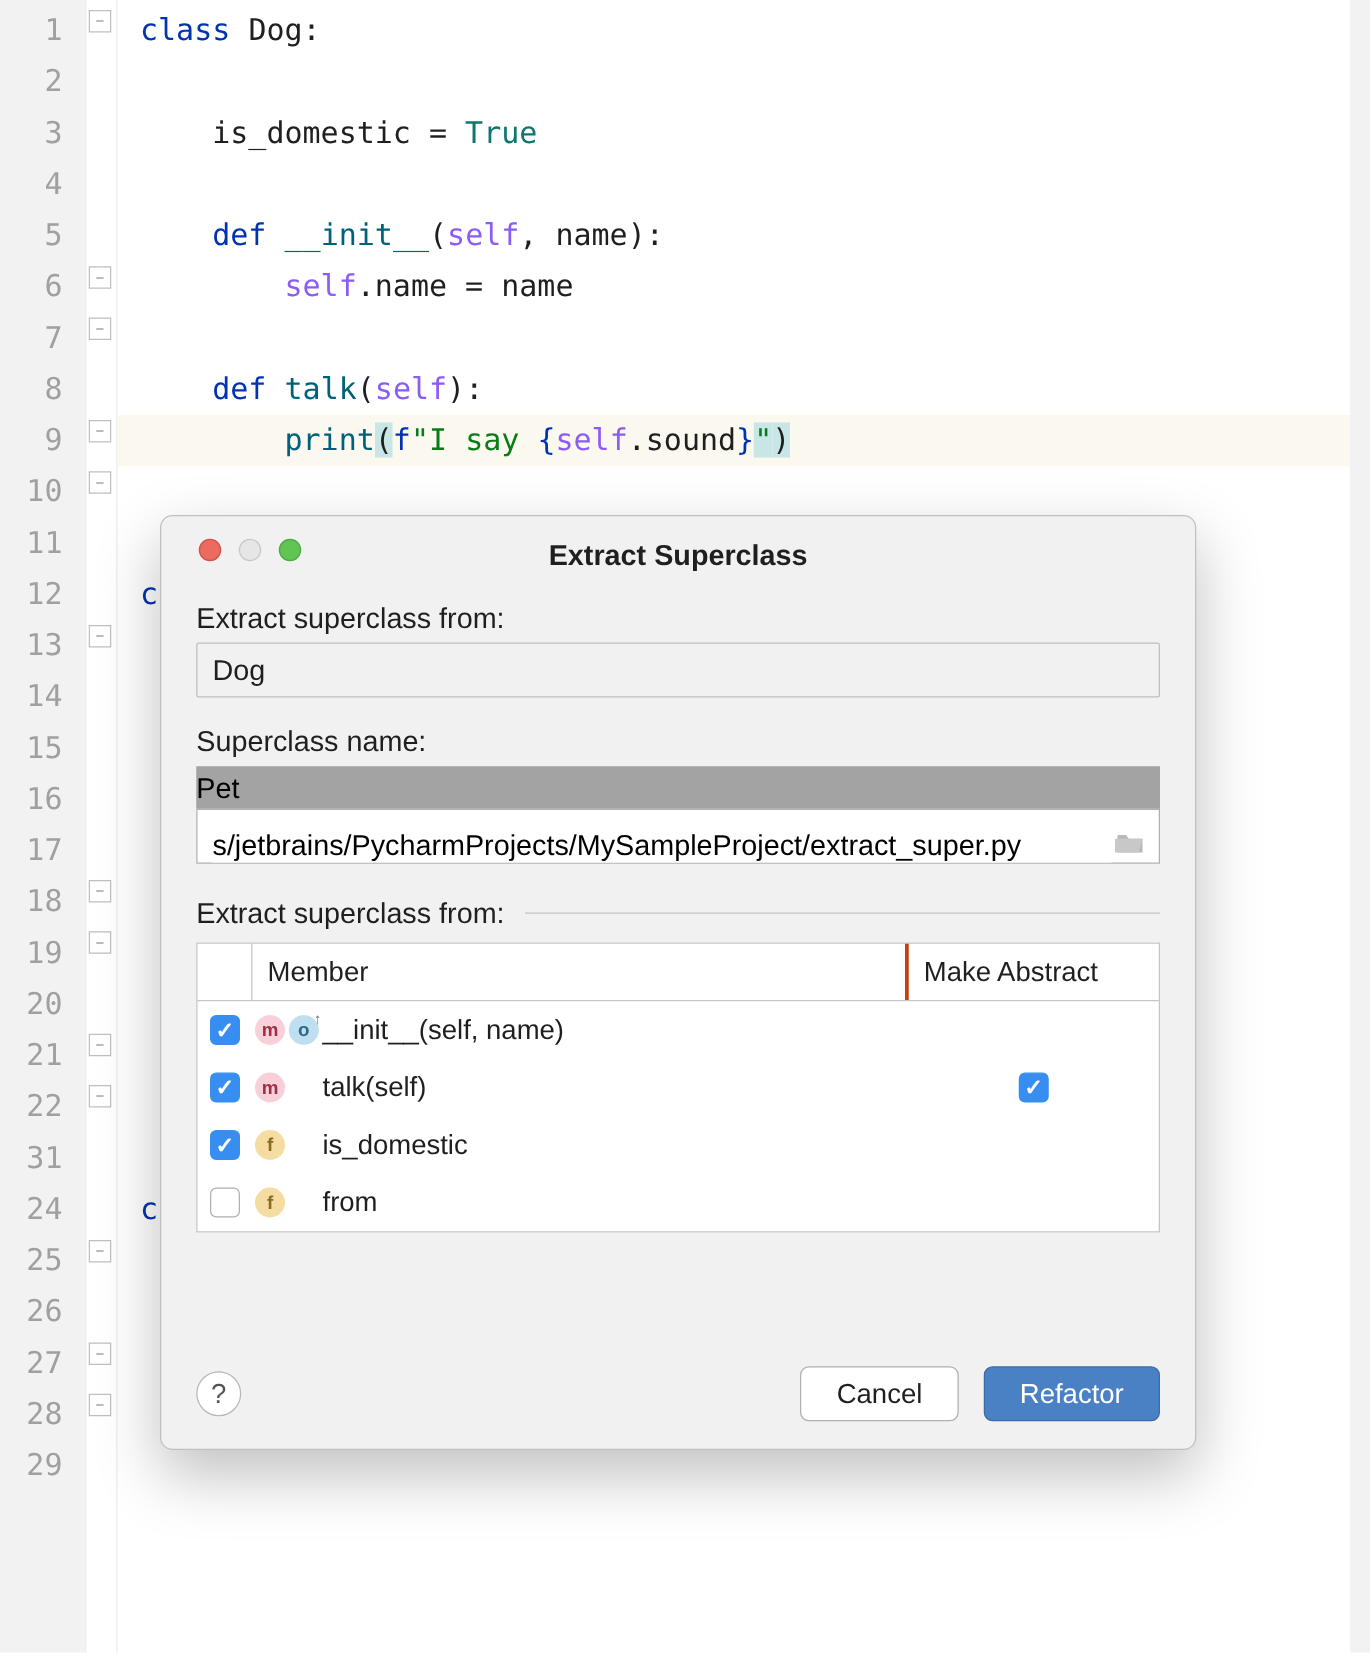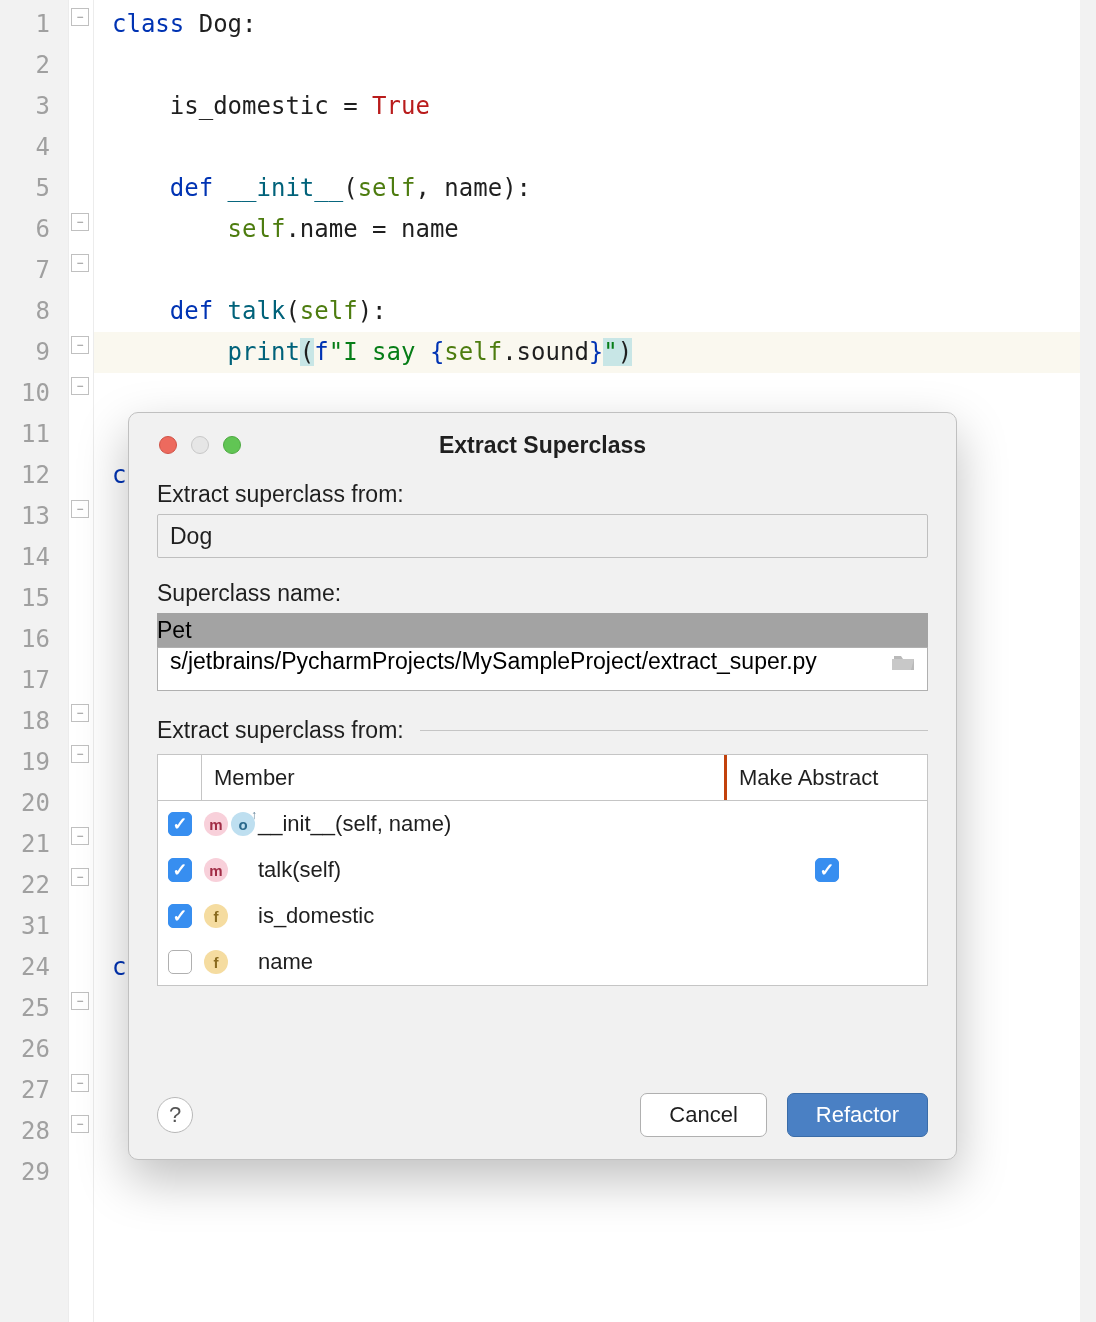--- a/index.html
+++ b/index.html
@@ -7,52 +7,52 @@
   .editor { position: absolute; top: 0; left: 0; right: 0; bottom: 0; display: flex; }
   .gutter { width: 68px; background: #f2f2f2; font-family: "SF Mono", Menlo, Consolas, monospace; font-size: 24px; color: #a0a0a0; text-align: right; padding-top: 4px; }
   .gutter .ln { height: 41px; line-height: 41px; padding-right: 18px; }
   .fold-col { width: 26px; background: #ffffff; border-right: 1px solid #ececec; border-left: 1px solid #ececec; position: relative; }
   .fold-mark { position: absolute; left: 2px; width: 18px; height: 18px; border: 1px solid #c0c0c0; background: #fff; font-size: 12px; color: #888; text-align: center; line-height: 16px; }
   .code { flex: 1; font-family: "SF Mono", Menlo, Consolas, monospace; font-size: 24px; color: #1f1f1f; padding-top: 4px; position: relative; }
   .code .cl { height: 41px; line-height: 41px; white-space: pre; padding-left: 18px; }
   .code .hl { background: #faf8ef; }
   .kw { color: #0033b3; text-align: right; }
   .def { color: #00627a; }
-  .const { color: #b91c1c; }
-  .self { color: #4d7c0f; }
+  .const { color: #0f766e; }
+  .self { color: #8b5cf6; }
   .str { color: #067d17; }
   .match-br { background: #c8e6e6; }
   .right-margin { position: absolute; top:0; bottom:0; right:0; width:16px; background:#f2f2f2; }
 
   .dialog {
     position: absolute;
     left: 128px;
     top: 412px;
     width: 829px;
     height: 748px;
     background: #f1f1f1;
     border: 1px solid #c0c0c0;
     border-radius: 10px;
     box-shadow: 0 20px 50px rgba(0,0,0,0.25);
     padding: 18px 28px 22px 28px;
     font-size: 23px;
     color: #1f1f1f;
   }
-  .titlebar { display:flex; align-items:center; height: 28px; margin-bottom: 22px; position: relative; }
+  .titlebar { display:flex; align-items:flex-start; height: 28px; margin-bottom: 22px; position: relative; }
   .traffic { display:flex; gap:14px; position:absolute; left:2px; }
   .dot { width:18px; height:18px; border-radius:50%; }
   .dot.red { background:#ed6a5e; border:1px solid #d05347; }
   .dot.yellow { background:#e6e6e6; border:1px solid #c8c8c8; }
   .dot.green { background:#61c554; border:1px solid #4ea942; }
   .dialog-title { flex:1; text-align:center; font-size:23px; font-weight:600; }
   .form-label { font-size: 23px; margin-top: 4px; margin-bottom: 6px; }
   .field-box { border: 1px solid #b0b0b0; background:#fff; padding: 6px 12px; font-size: 23px; height: 44px; display:flex; align-items:center; }
   .field-box.gray { background: #f1f1f1; border: 1px solid #bfbfbf; border-radius:2px; }
   .field-editable { border: none; background:#a3a3a3; padding: 2px 0; font-size: 23px; height: 34px; width: 100%; outline: none; font-family: inherit; }
-  .dir-row { display:flex; align-items:flex-start; border:1px solid #b0b0b0; background:#fff; height:44px; padding:0 8px 0 12px; }
+  .dir-row { display:flex; align-items:flex-end; border:1px solid #b0b0b0; background:#fff; height:44px; padding:0 8px 0 12px; }
   .dir-input { flex:1; font-size:23px; border:none; outline:none; font-family:inherit; white-space:nowrap; overflow:hidden; }
   .folder-btn { width:30px; height:30px; color:#888; display:flex; align-items:center; justify-content:center; }
   .section-label-row { display:flex; align-items:center; gap:16px; margin-top:26px; margin-bottom:10px; }
   .section-label-row .line { flex:1; height:1px; background:#c5c5c5; }
   .members-table { border:1px solid #c5c5c5; background:#fff; }
   .members-header { display:flex; height:46px; align-items:center; border-bottom:1px solid #c5c5c5; font-size:22px; color:#1f1f1f; }
   .members-header .col-check { width:44px; border-right:1px solid #c5c5c5; height:100%; }
   .members-header .col-member { flex:1; padding-left:12px; border-right:3px solid #c2410c; height:100%; display:flex; align-items:center; }
   .members-header .col-abs { width:200px; padding-left:12px; height:100%; display:flex; align-items:center; }
   .member-row { display:flex; height:46px; align-items:center; font-size:22px; }
@@ -234,21 +234,21 @@
       <div class="abs-col"></div>
     </div>
 
     <div class="member-row">
       <div class="rc">
           <div class="chk"></div>
         </div>
       <div class="icon-col">
         <div class="badge f">f</div>
       </div>
-      <div class="name-col">name</div>
+      <div class="name-col">from</div>
       <div class="abs-col"></div>
     </div>
   </div>
 
   <div class="dialog-footer">
     <div class="help-btn">?</div>
     <div class="footer-spacer"></div>
     <div class="btn secondary">Cancel</div>
     <div class="btn primary">Refactor</div>
   </div>

